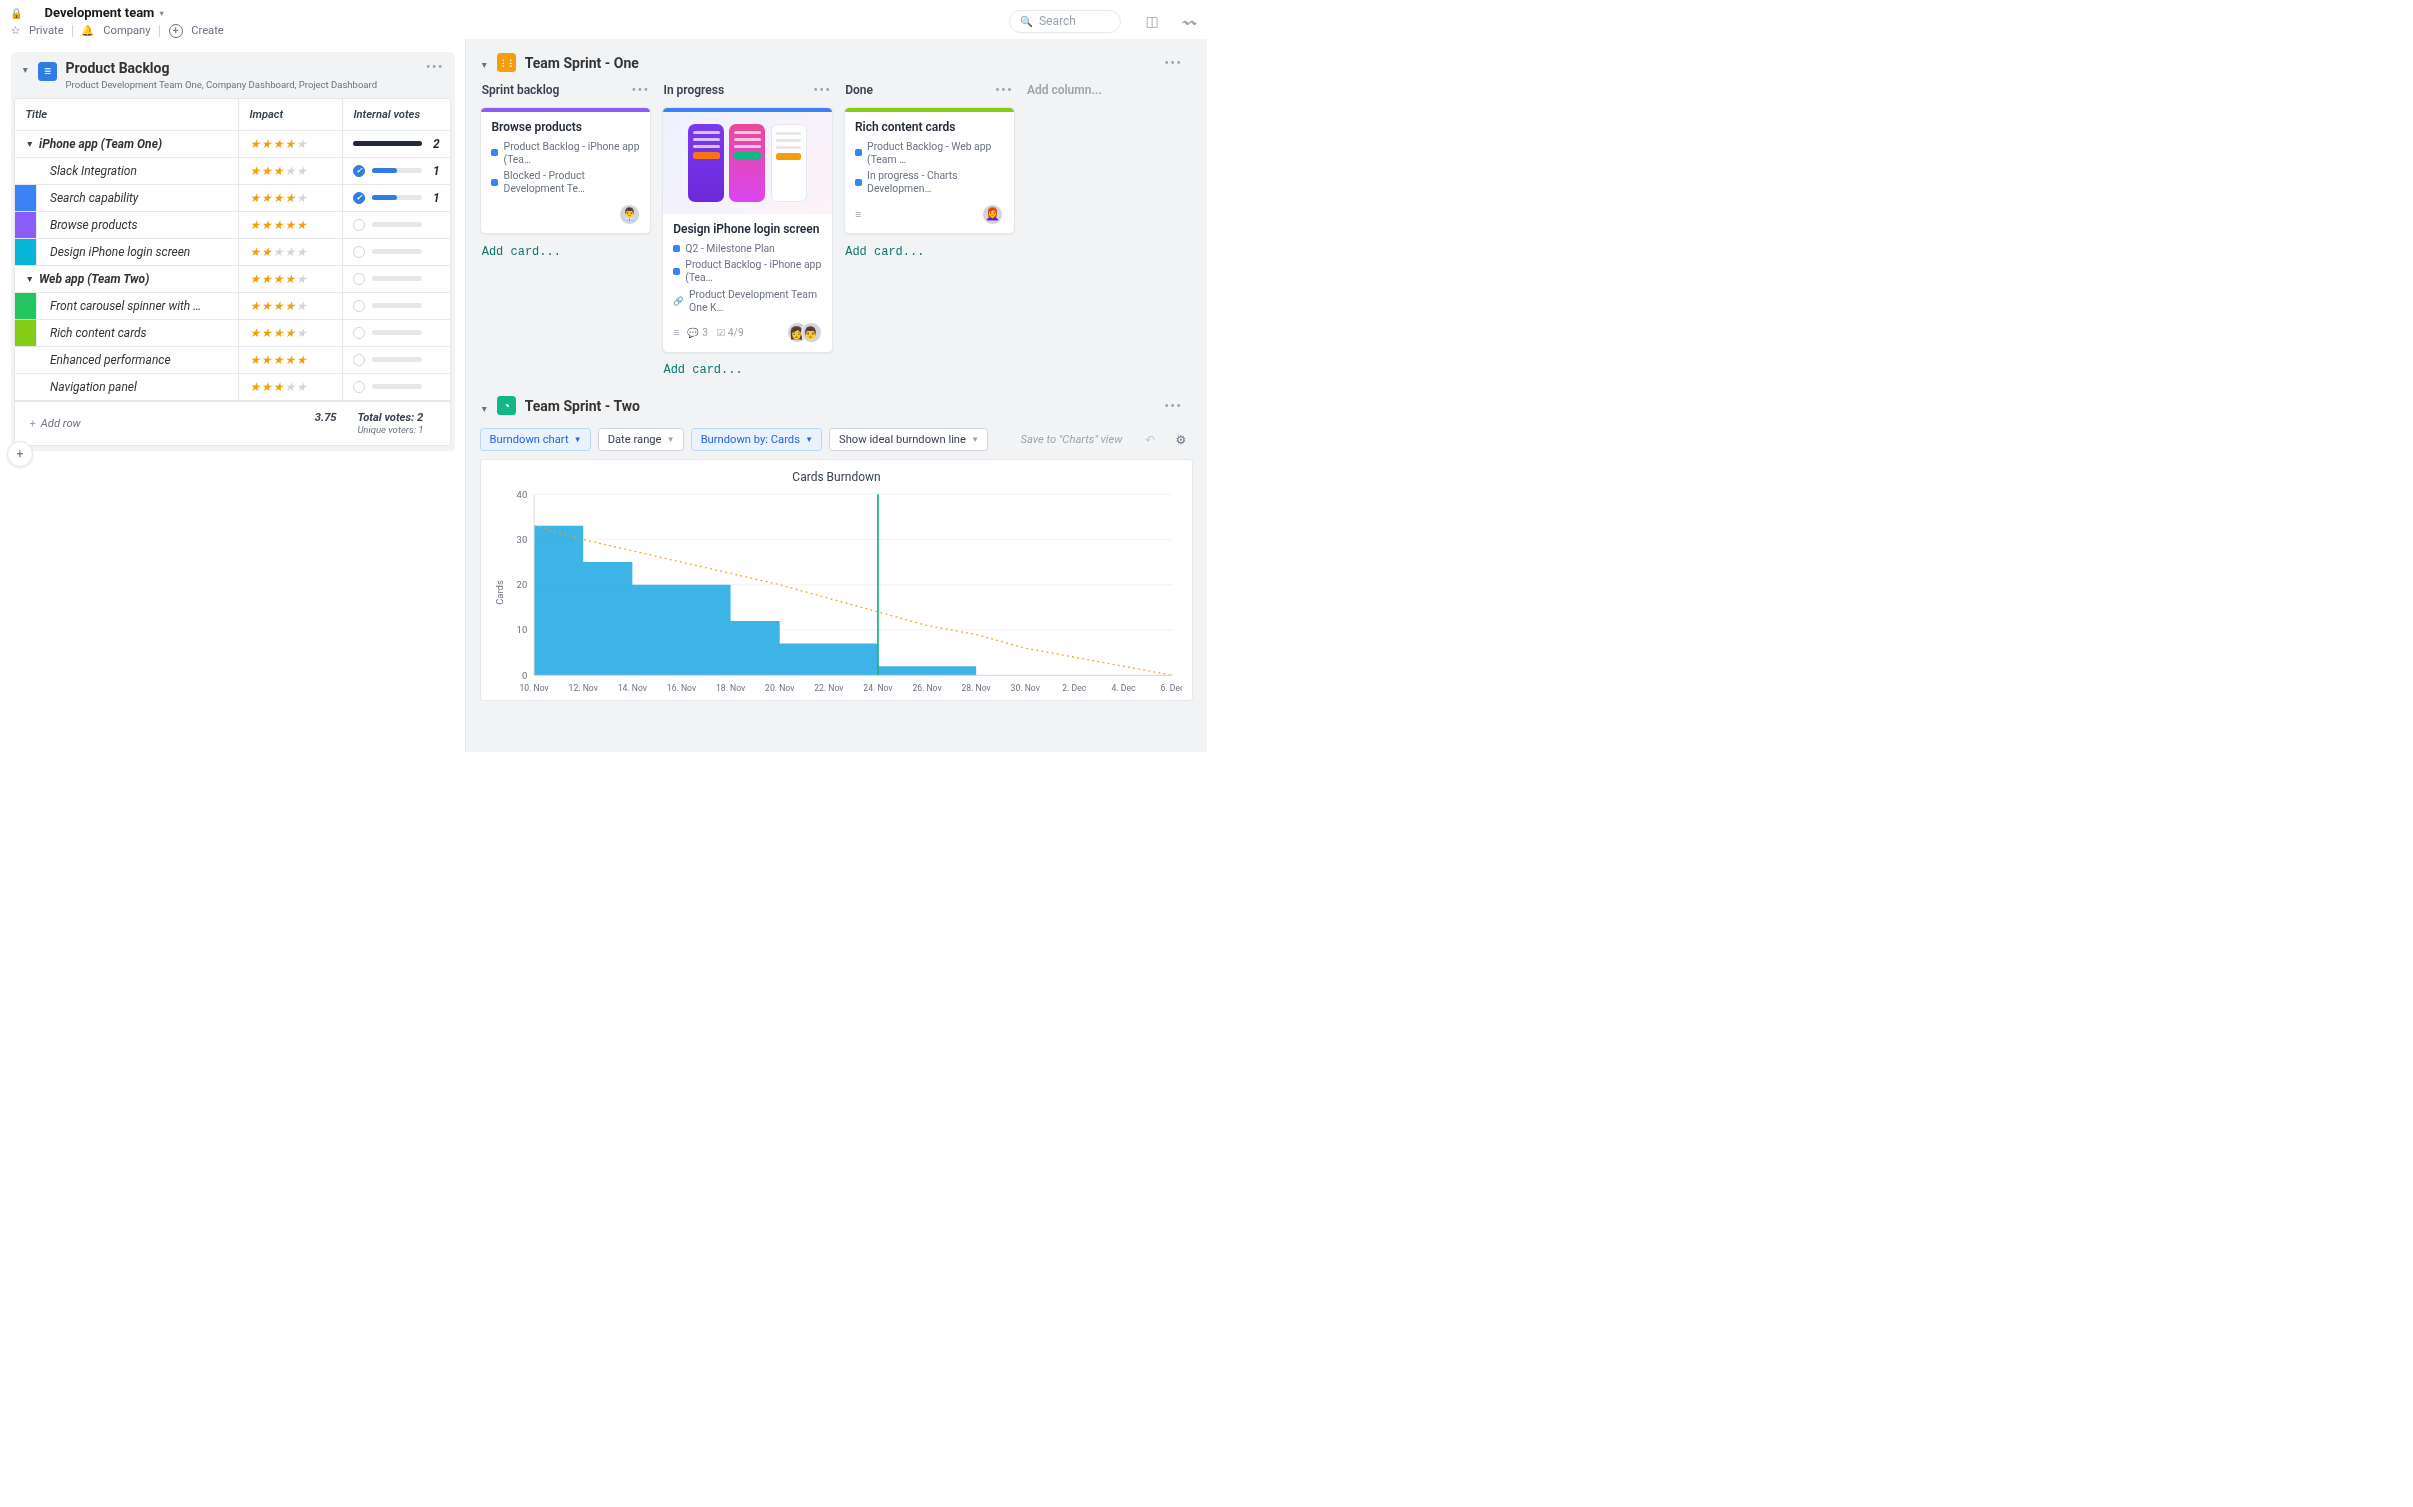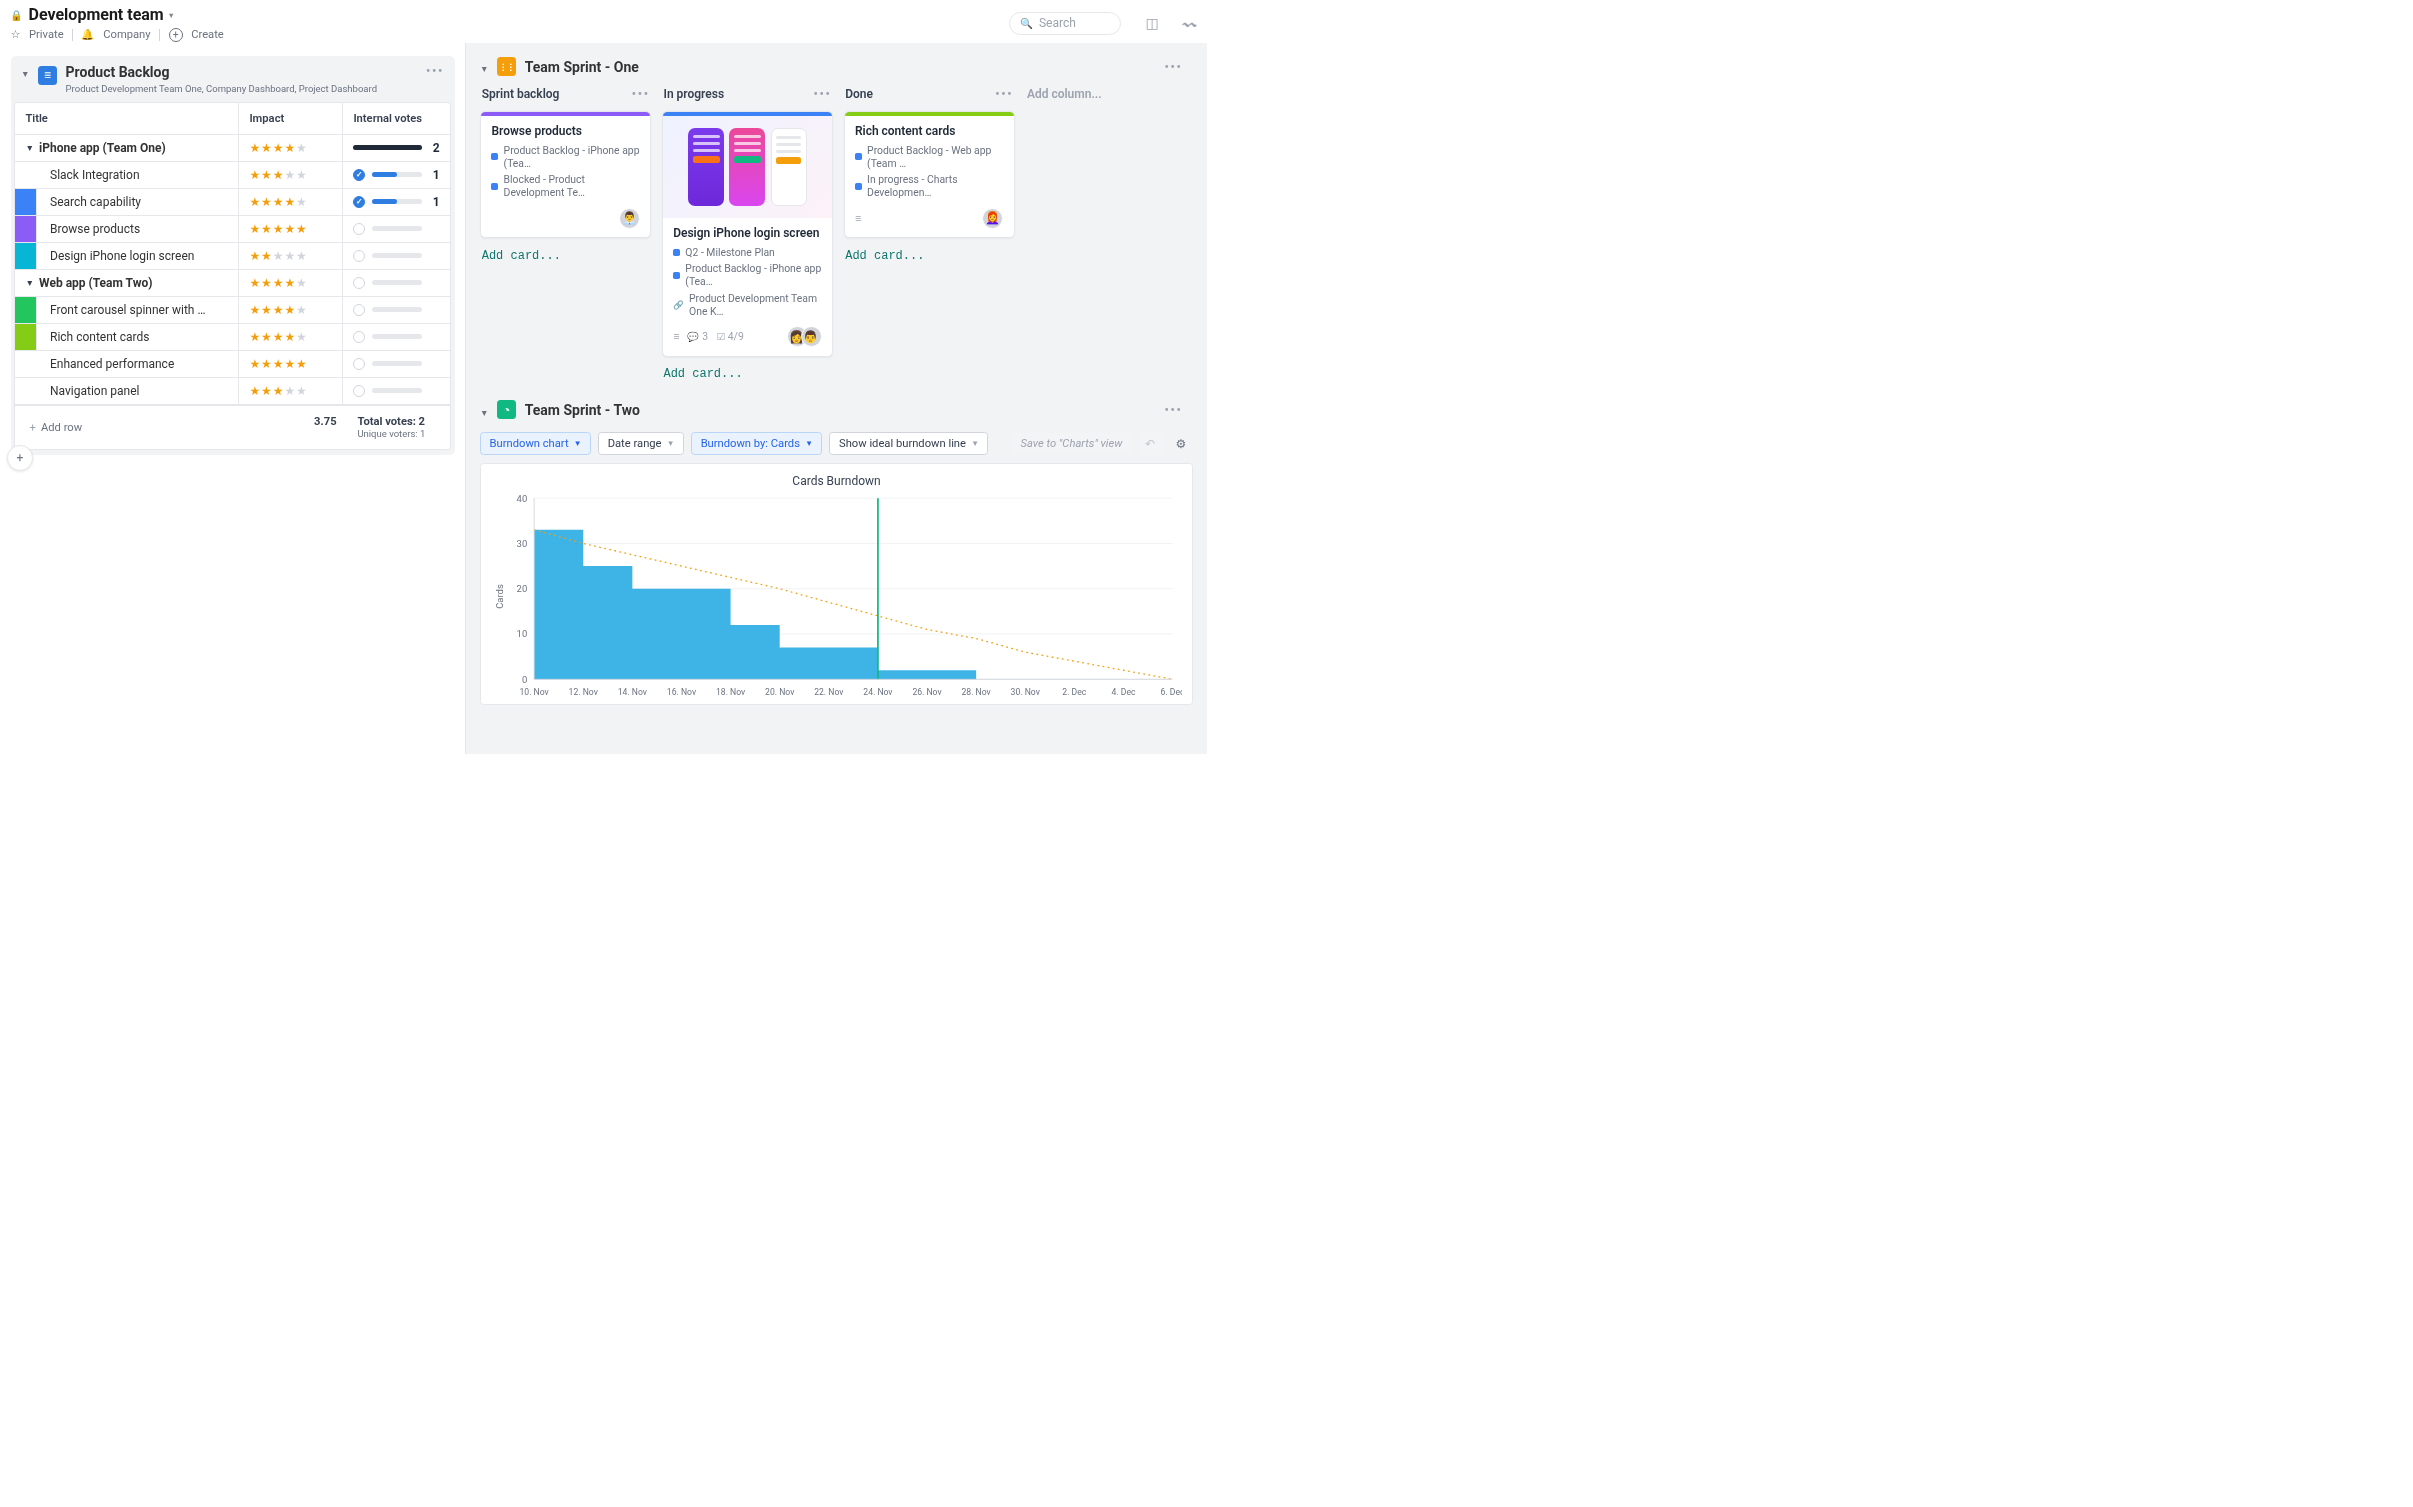--- a/index.html
+++ b/index.html
@@ -16,21 +16,21 @@
   
   .top-header {
     display: flex;
     align-items: center;
     justify-content: space-between;
     padding: 5.2px 10.4px 1.7px 10.4px;
   }
   .header-left { display: flex; flex-direction: column; gap: 3.5px; }
   .title-row { display: flex; align-items: center; gap: 5.2px; }
   .lock-icon::before { content: "🔒"; font-size: 10.4px; color: #555; }
-  .board-title { font-size: 16px; font-weight: 700; color: #1a1a1a; }
+  .board-title { font-size: 13px; font-weight: 700; color: #1a1a1a; margin-left: 16px; }
   .chevron-down-small { color: #888; font-size: 8.6px; }
   .header-actions { display: flex; align-items: center; gap: 8.6px; color: #6b7280; font-size: 11.2px; }
   .header-actions .sep { width: 0.9px; height: 12px; background: #d1d5db; }
   .star-icon::before { content: "☆"; }
   .bell-icon::before { content: "🔔"; color: #9ca3af; font-size: 10.4px; }
   .plus-circle-icon {
     display: inline-flex; width: 14px; height: 14px; border: 1.3px solid #6b7280;
     border-radius: 50%; align-items: center; justify-content: center; font-size: 10.4px;
   }
   .plus-circle-icon::before { content: "+"; }
@@ -79,21 +79,21 @@
     display: flex; align-items: center; justify-content: center; margin-top: 1.7px;
   }
   .backlog-icon::before { content: "≡"; color: #fff; font-weight: bold; font-size: 12px; }
   .panel-title-block { flex: 1; }
   .panel-title { font-size: 14px; font-weight: 700; }
   .panel-sub { font-size: 9.5px; color: #6b7280; margin-top: 2.6px; }
   .panel-more { color: #9ca3af; cursor: pointer; letter-spacing: 1.7px; font-weight: bold; }
 
   .grid {
     background: #fff; border: 0.9px solid #e5e7eb; border-radius: 3.5px;
-    margin: 3.5px 3.5px 0 3.5px; overflow: hidden;
+    margin: 3.5px 3.5px 0 3.5px; overflow: hidden; font-style: italic;
   }
   .grid-head, .grid-row {
     display: grid;
     grid-template-columns: 224px 104px 1fr;
     align-items: center;
     border-bottom: 0.9px solid #e5e7eb;
   }
   .grid-head { font-size: 11.2px; font-weight: 600; color: #374151; }
   .grid-head > div { padding: 8.6px 10.4px; border-right: 0.9px solid #e5e7eb; }
   .grid-head > div:last-child { border-right: none; }

